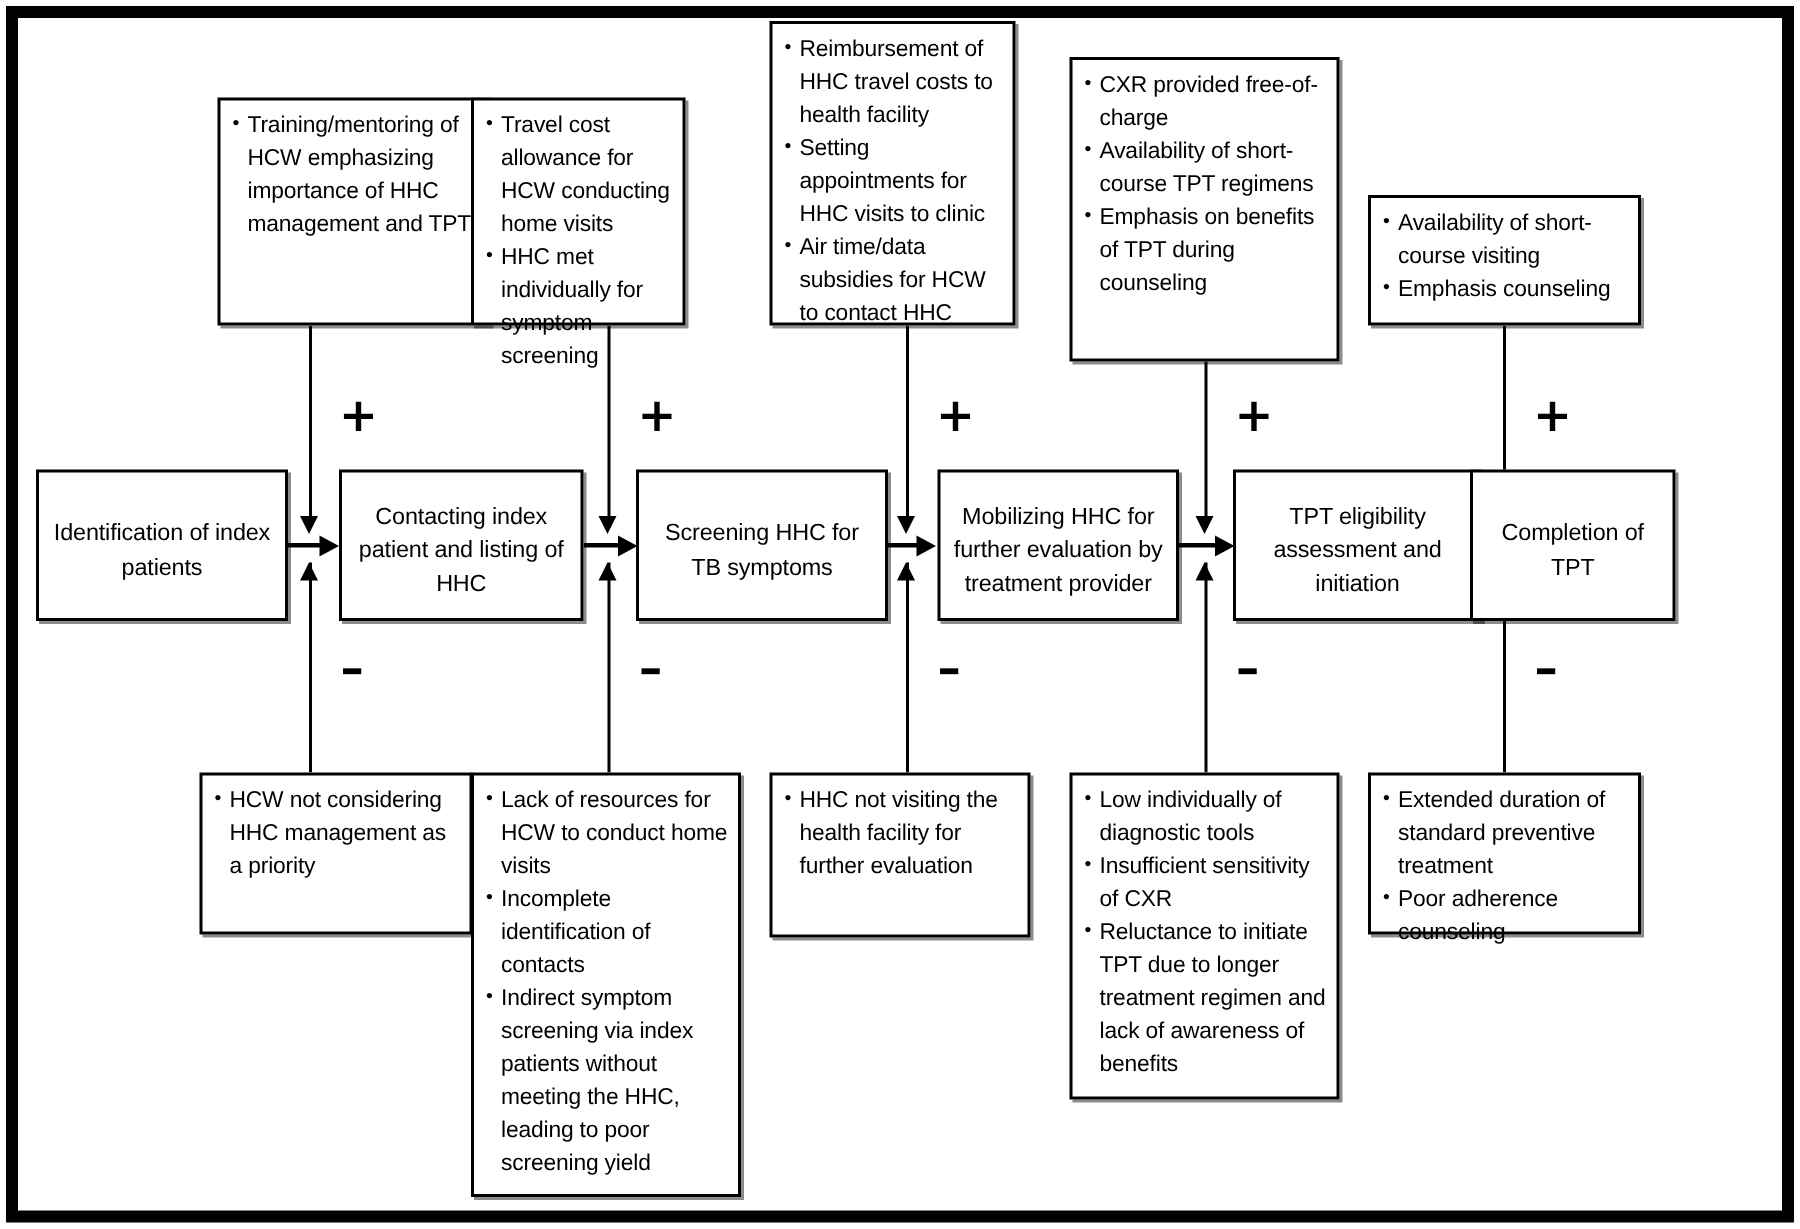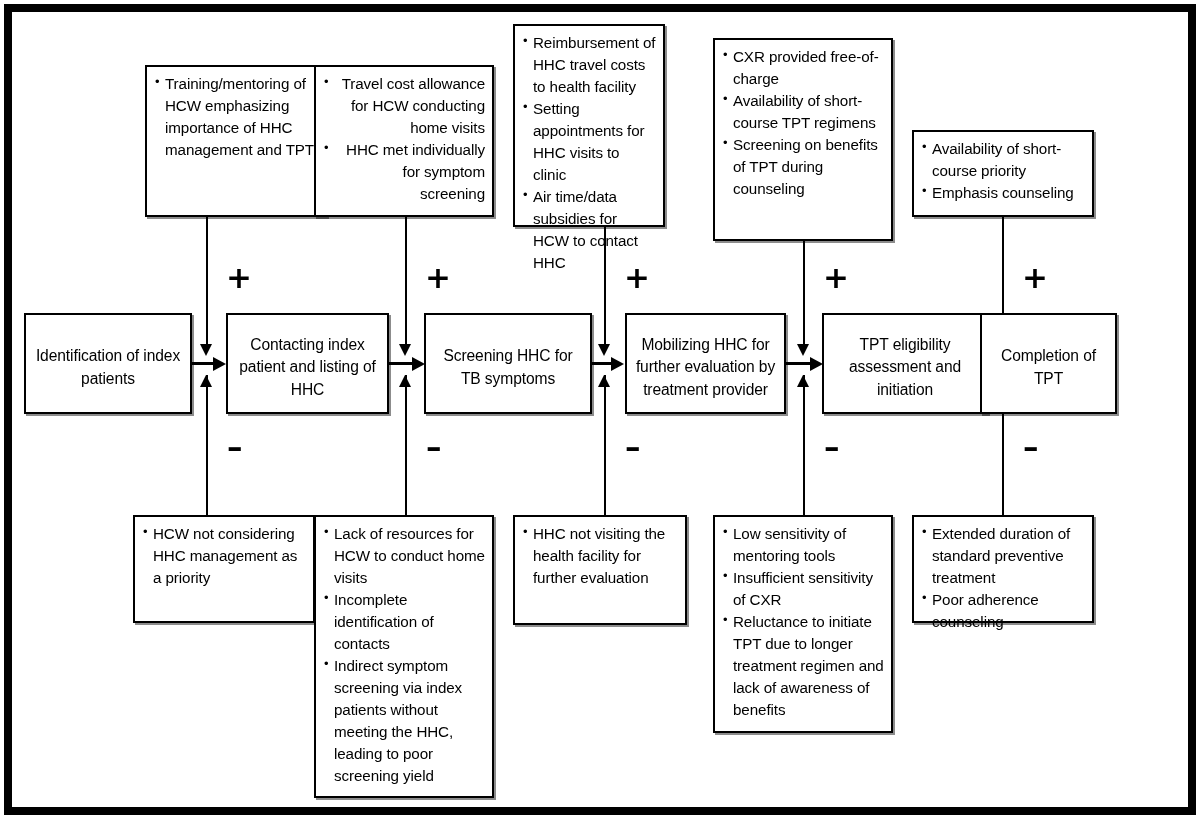--- a/index.html
+++ b/index.html
@@ -134,53 +134,53 @@
   <div class="canvas">
 
     <div class="box facilitator" style="left:113px; top:65px; width:182px; height:152px;margin-left:32px;">
       <div class="inner">
         <ul class="bullets">
           <li>Training/mentoring of HCW emphasizing importance of HHC management and TPT</li>
         </ul>
       </div>
     </div>
 
-    <div class="box facilitator" style="left:314px; top:65px; width:180px; height:152px;text-align:right;">
+    <div class="box facilitator" style="left:314px; top:65px; width:143px; height:152px;">
       <div class="inner">
         <ul class="bullets">
           <li>Travel cost allowance for HCW conducting home visits</li>
           <li>HHC met individually for symptom screening</li>
         </ul>
       </div>
     </div>
 
-    <div class="box facilitator" style="left:513px; top:24px; width:152px; height:203px;">
+    <div class="box facilitator" style="left:513px; top:14px; width:164px; height:203px;">
       <div class="inner">
         <ul class="bullets">
           <li>Reimbursement of HHC travel costs to health facility</li>
           <li>Setting appointments for HHC visits to clinic</li>
           <li>Air time/data subsidies for HCW to contact HHC</li>
         </ul>
       </div>
     </div>
 
     <div class="box facilitator" style="left:713px; top:14px; width:180px; height:203px;margin-top:24px;">
       <div class="inner">
         <ul class="bullets">
           <li>CXR provided free-of-charge</li>
           <li>Availability of short-course TPT regimens</li>
-          <li>Screening on benefits of TPT during counseling</li>
+          <li>Emphasis on benefits of TPT during counseling</li>
         </ul>
       </div>
     </div>
 
     <div class="box facilitator" style="left:912px; top:130px; width:182px; height:87px;">
       <div class="inner">
         <ul class="bullets">
-          <li>Availability of short-course priority</li>
+          <li>Availability of short-course visiting</li>
           <li>Emphasis counseling</li>
         </ul>
       </div>
     </div>
 
     <div class="box main" style="left:24px; top:313px; width:168px; height:101px;">
       <div class="inner">Identification of index patients</div>
     </div>
 
     <div class="box main" style="left:226px; top:313px; width:163px; height:101px;">
@@ -225,21 +225,21 @@
       <div class="inner">
         <ul class="bullets">
           <li>HHC not visiting the health facility for further evaluation</li>
         </ul>
       </div>
     </div>
 
     <div class="box barrier" style="left:713px; top:515px; width:180px; height:218px;">
       <div class="inner">
         <ul class="bullets">
-          <li>Low sensitivity of mentoring tools</li>
+          <li>Low individually of diagnostic tools</li>
           <li>Insufficient sensitivity of CXR</li>
           <li>Reluctance to initiate TPT due to longer treatment regimen and lack of awareness of benefits</li>
         </ul>
       </div>
     </div>
 
     <div class="box barrier" style="left:912px; top:515px; width:182px; height:108px;">
       <div class="inner">
         <ul class="bullets">
           <li>Extended duration of standard preventive treatment</li>

